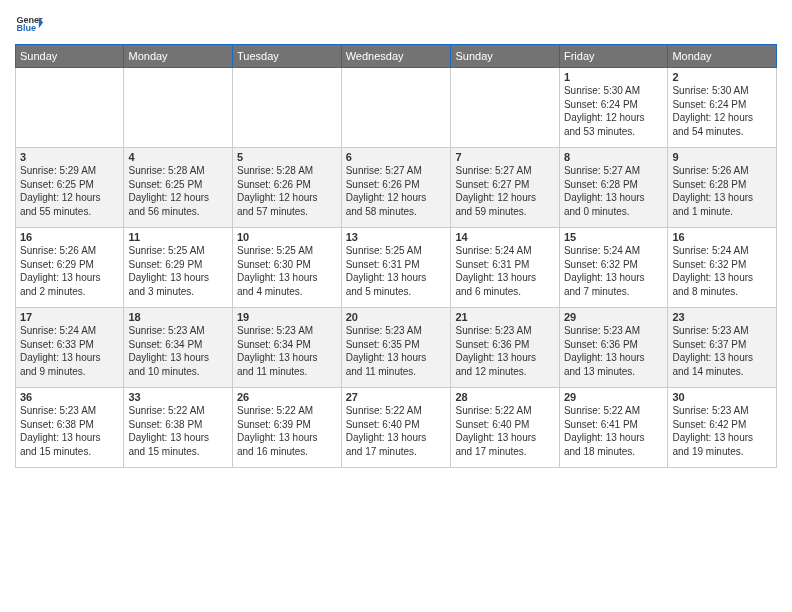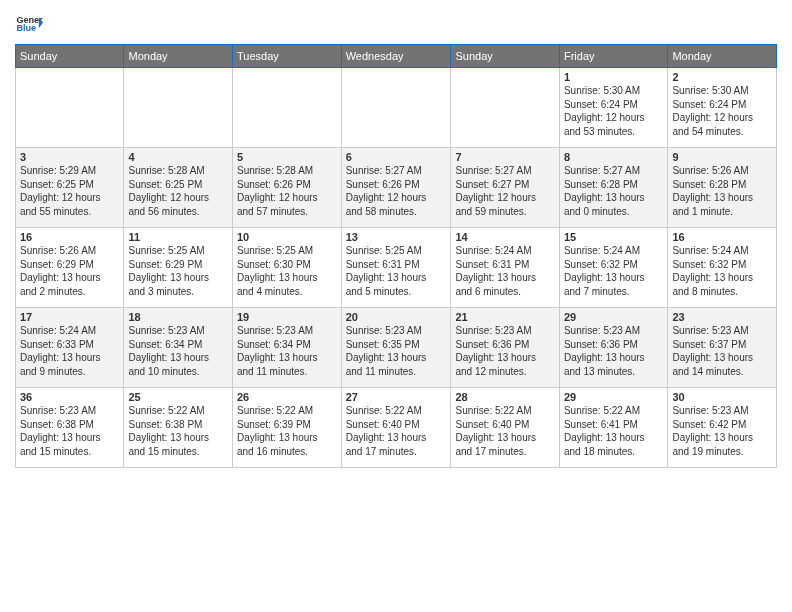--- a/index.html
+++ b/index.html
@@ -294,21 +294,21 @@
         </tr>
         <tr>
           <td>
             <span class="day-num">36</span>
             <div class="day-info" style="white-space: pre-line;">Sunrise: 5:23 AM
 Sunset: 6:38 PM
 Daylight: 13 hours
 and 15 minutes.</div>
           </td>
           <td>
-            <span class="day-num">25</span>
+            <span class="day-num">33</span>
             <div class="day-info" style="white-space: pre-line;">Sunrise: 5:22 AM
 Sunset: 6:38 PM
 Daylight: 13 hours
 and 15 minutes.</div>
           </td>
           <td>
             <span class="day-num">26</span>
             <div class="day-info" style="white-space: pre-line;">Sunrise: 5:22 AM
 Sunset: 6:39 PM
 Daylight: 13 hours

